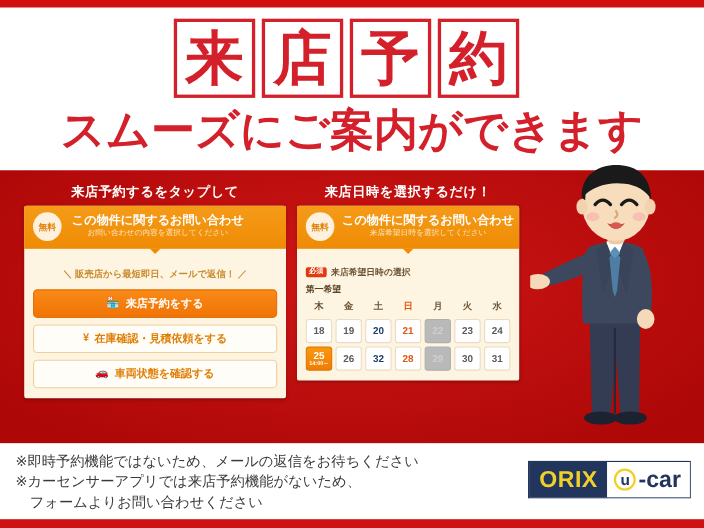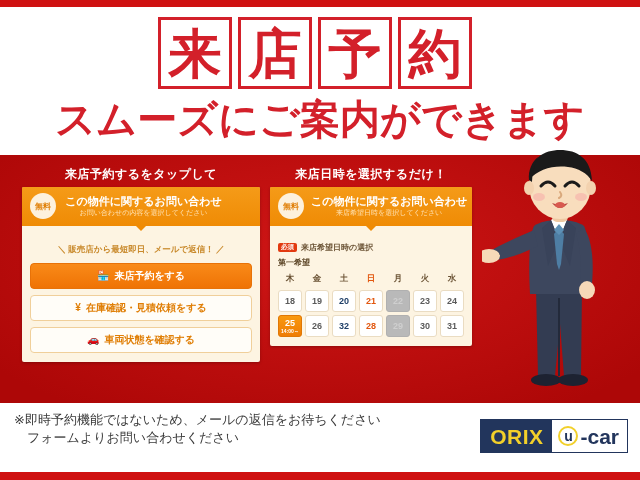--- a/index.html
+++ b/index.html
@@ -518,20 +518,21 @@
 
     <path d="M78 44 q3 4 -1 6" stroke="#d9a87c" stroke-width="2" fill="none" stroke-linecap="round"></path>
 
     <path d="M70 55 q8 10 16 0 q-8 3 -16 0 Z" fill="#b8443f"></path>
     <ellipse cx="78" cy="57" rx="5" ry="3" fill="#d8594f"></ellipse>
   </svg>
 
   <div class="footer">
     <div class="footer-notes">
       <div>※即時予約機能ではないため、メールの返信をお待ちください</div>
+      <div>※カーセンサーアプリでは来店予約機能がないため、</div>
       <div class="indent">フォームよりお問い合わせください</div>
     </div>
 
     <div class="logo">
       <div class="logo-orix">ORIX</div>
       <div class="logo-ucar">
         <span class="logo-u">u</span>
           <span>-car</span>
       </div>
     </div>

